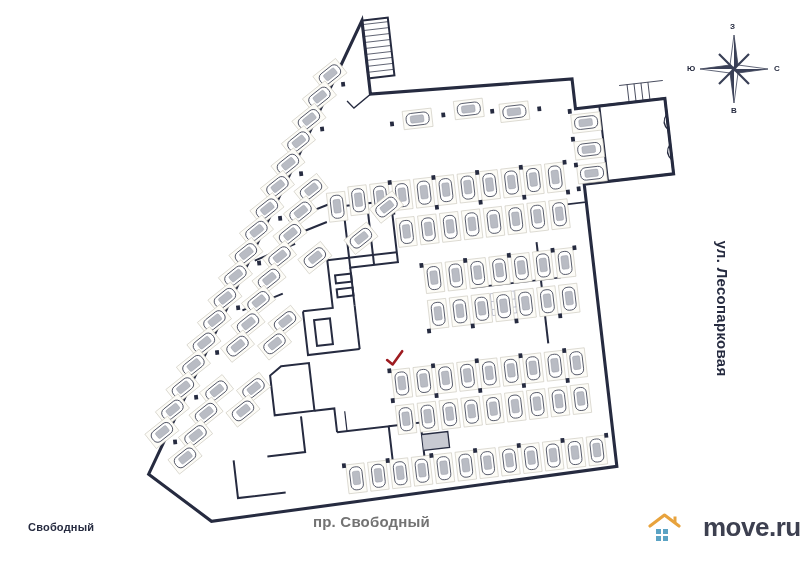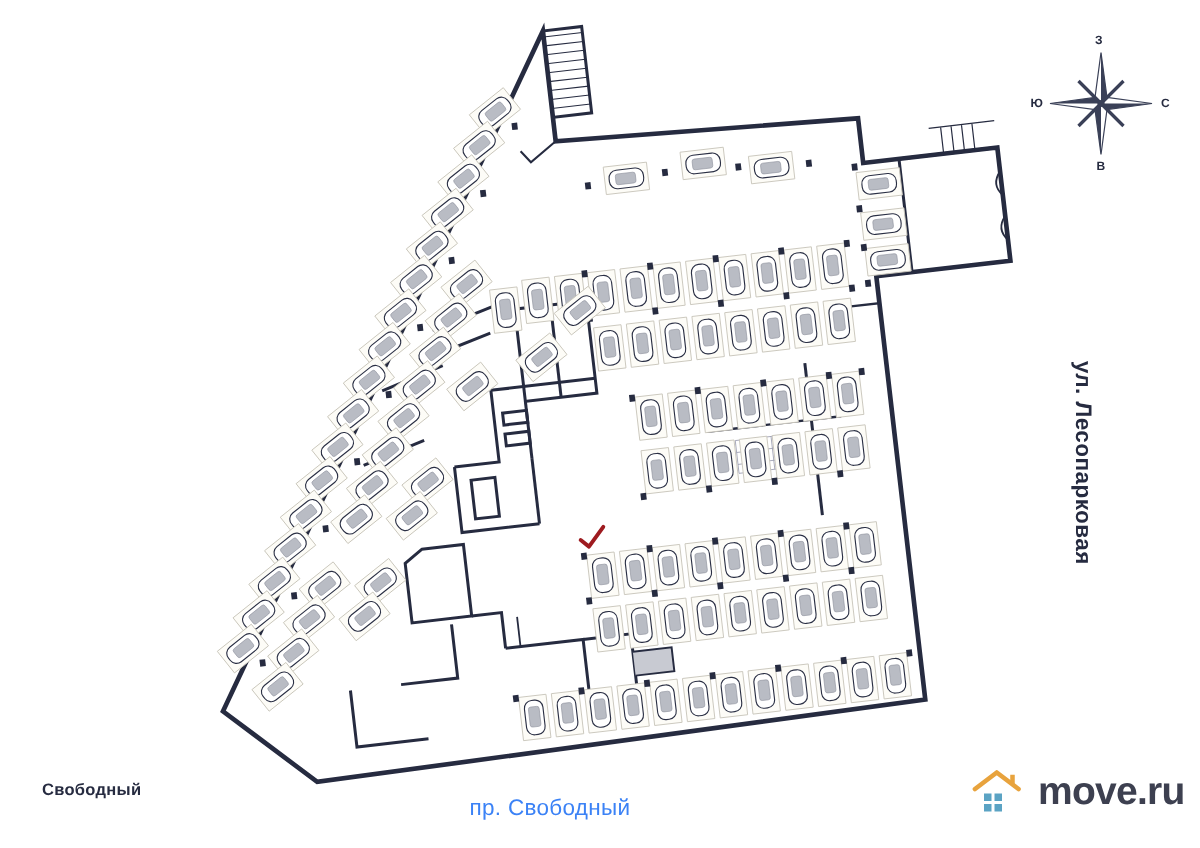--- a/index.html
+++ b/index.html
@@ -17,37 +17,37 @@
   .footer-label{
     position:absolute;
     font-size:11px;
     font-weight:bold;
     color:#262b40;
     letter-spacing:.2px;
   }
   #parkovka-label{left:28px;top:521px;}
   #street-bottom-label{
     left:313px;top:513px;
-    font-size:15px;font-weight:normal;color:#3b82f6;margin-top:17px;
+    font-size:15px;font-weight:bold;color:#737373;
   }
   #street-right-label{
     position:absolute;
     left:632px;top:300px;
     width:180px;
     text-align:center;
     transform:rotate(90deg);
     transform-origin:center center;
     font-size:15px;font-weight:bold;color:#262b40;
     letter-spacing:.3px;
   }
 
   
   #logo{
     position:absolute;left:648px;top:512px;
-    display:flex;align-items:center;gap:11px;
+    display:flex;align-items:center;gap:22px;
   }
   #logo .mark{position:relative;width:33px;height:31px;}
   #logo .logo-text{
     font-size:26px;font-weight:bold;color:#3d4050;letter-spacing:-.5px;
   }
 
   
   #compass{position:absolute;left:686px;top:22px;width:96px;height:94px;}
   .compass-letter{
     position:absolute;font-size:8px;font-weight:bold;color:#262b40;

